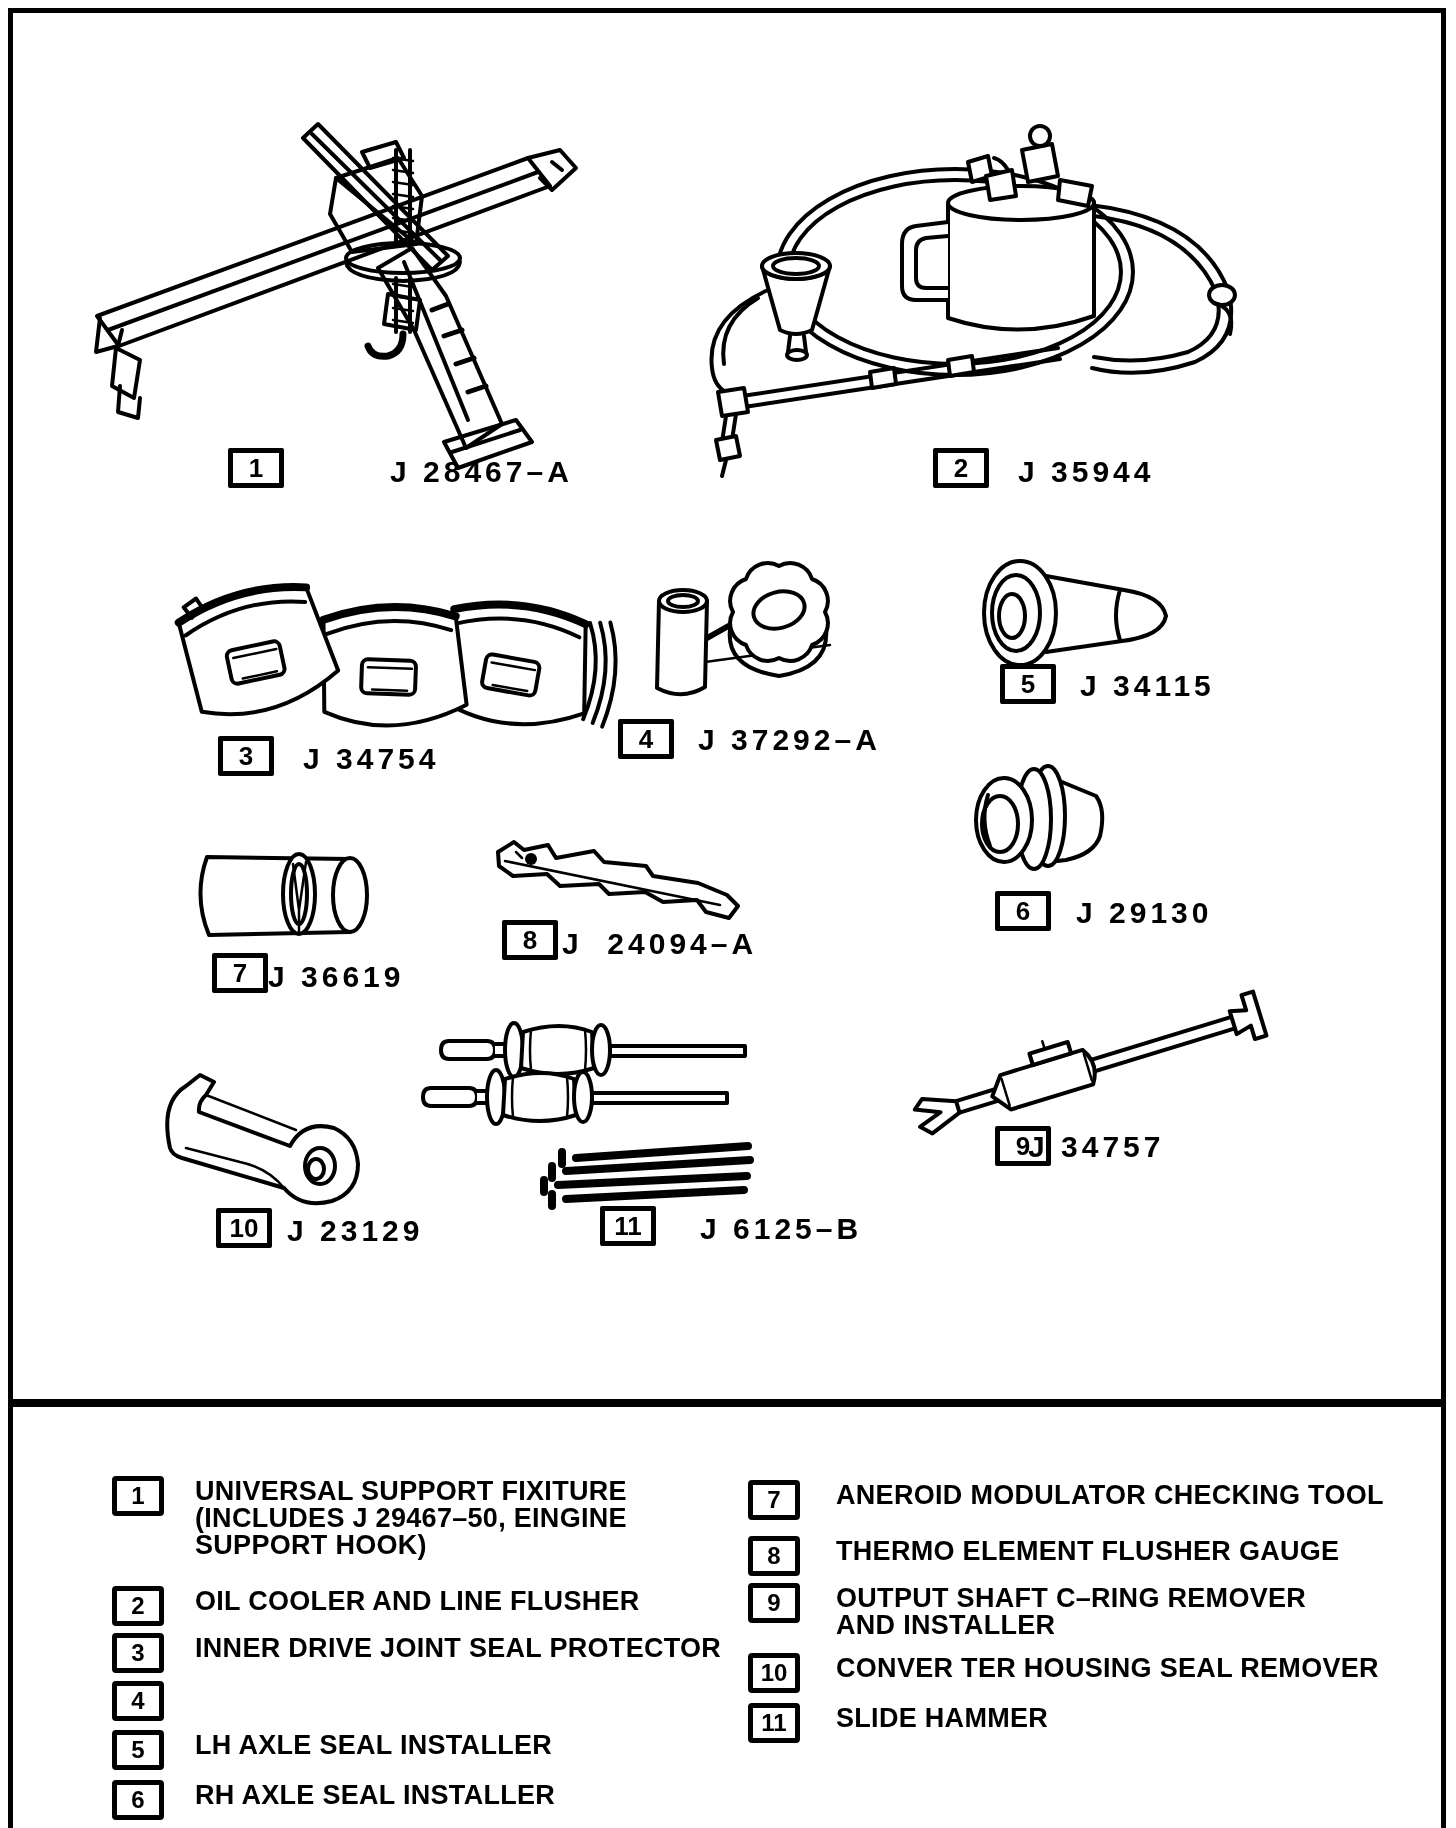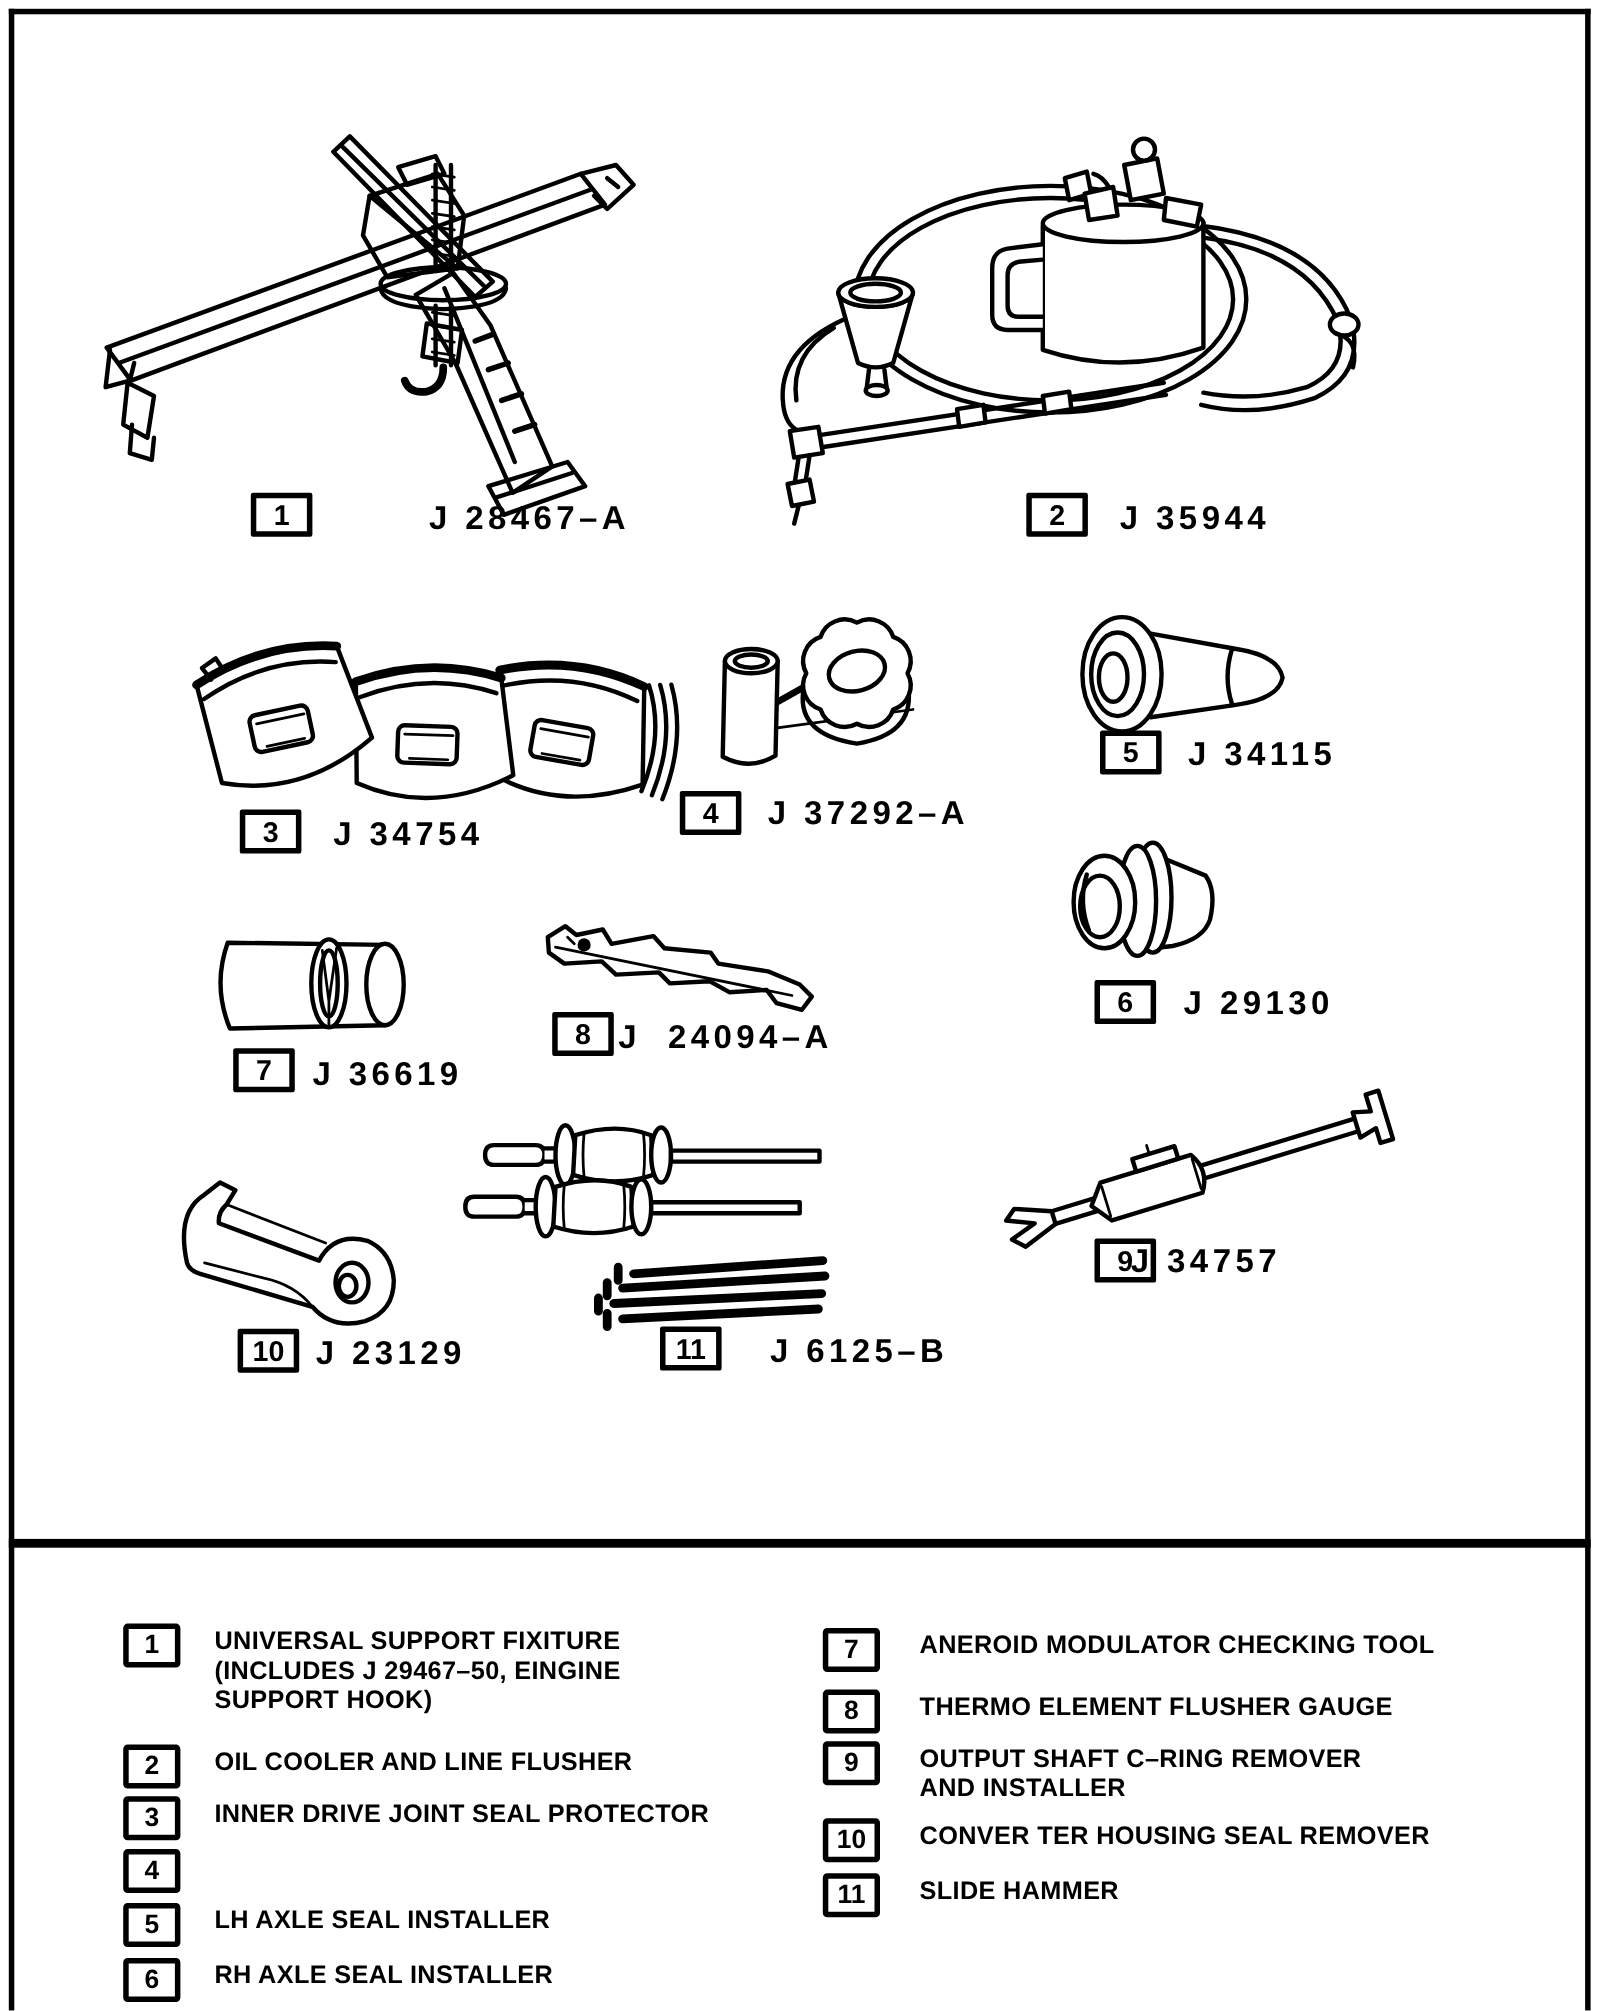--- a/index.html
+++ b/index.html
@@ -10,21 +10,21 @@
   .callout{position:absolute;width:46px;height:30px;border:5px solid #000;border-radius:2px;
            background:#fff;display:flex;align-items:center;justify-content:center;
            font-weight:bold;font-size:26px;line-height:1;}
   .tool-code{position:absolute;font-weight:bold;font-size:30px;letter-spacing:4px;white-space:pre;}
   .legend-row{position:absolute;display:flex;align-items:flex-start;}
   .legend-row.left{left:112px;}  .legend-row.left .legend-text{margin-left:31px;}
   .legend-row.right{left:748px;} .legend-row.right .legend-text{margin-left:36px;}
   .callout-sm{flex:0 0 auto;width:42px;height:30px;border:5px solid #000;border-radius:4px;
               background:#fff;display:flex;align-items:center;justify-content:center;
               font-weight:bold;font-size:24px;line-height:1;}
-  .legend-text{font-weight:bold;font-size:23px;line-height:27px;letter-spacing:0.3px;
+  .legend-text{font-weight:bold;font-size:27px;line-height:27px;letter-spacing:0.3px;
                white-space:pre-line;padding-top:2px;}
 </style>
 </head>
 <body>
 
 <div class="page">
 
   <div class="rule" style="left:8px;top:8px;width:1438px;height:5px;"></div>
   <div class="rule" style="left:8px;top:8px;width:5px;height:1820px;"></div>
   <div class="rule" style="left:1441px;top:8px;width:5px;height:1820px;"></div>
@@ -222,21 +222,21 @@
   <div class="tool-code" style="left:1080px;top:669px;">J 34115</div>
 
   <div class="callout" style="left:995px;top:891px;">
       <span>6</span>
     </div>
   <div class="tool-code" style="left:1076px;top:896px;">J 29130</div>
 
   <div class="callout" style="left:212px;top:953px;">
       <span>7</span>
     </div>
-  <div class="tool-code" style="left:284px;top:960px;text-align:right;">J 36619</div>
+  <div class="tool-code" style="left:268px;top:960px;text-align:right;">J 36619</div>
 
   <div class="callout" style="left:502px;top:920px;">
       <span>8</span>
     </div>
   <div class="tool-code" style="left:562px;top:927px;">J  24094–A</div>
 
   <div class="callout" style="left:995px;top:1126px;">
       <span>9</span>
     </div>
   <div class="tool-code" style="left:1028px;top:1130px;">J 34757</div>

